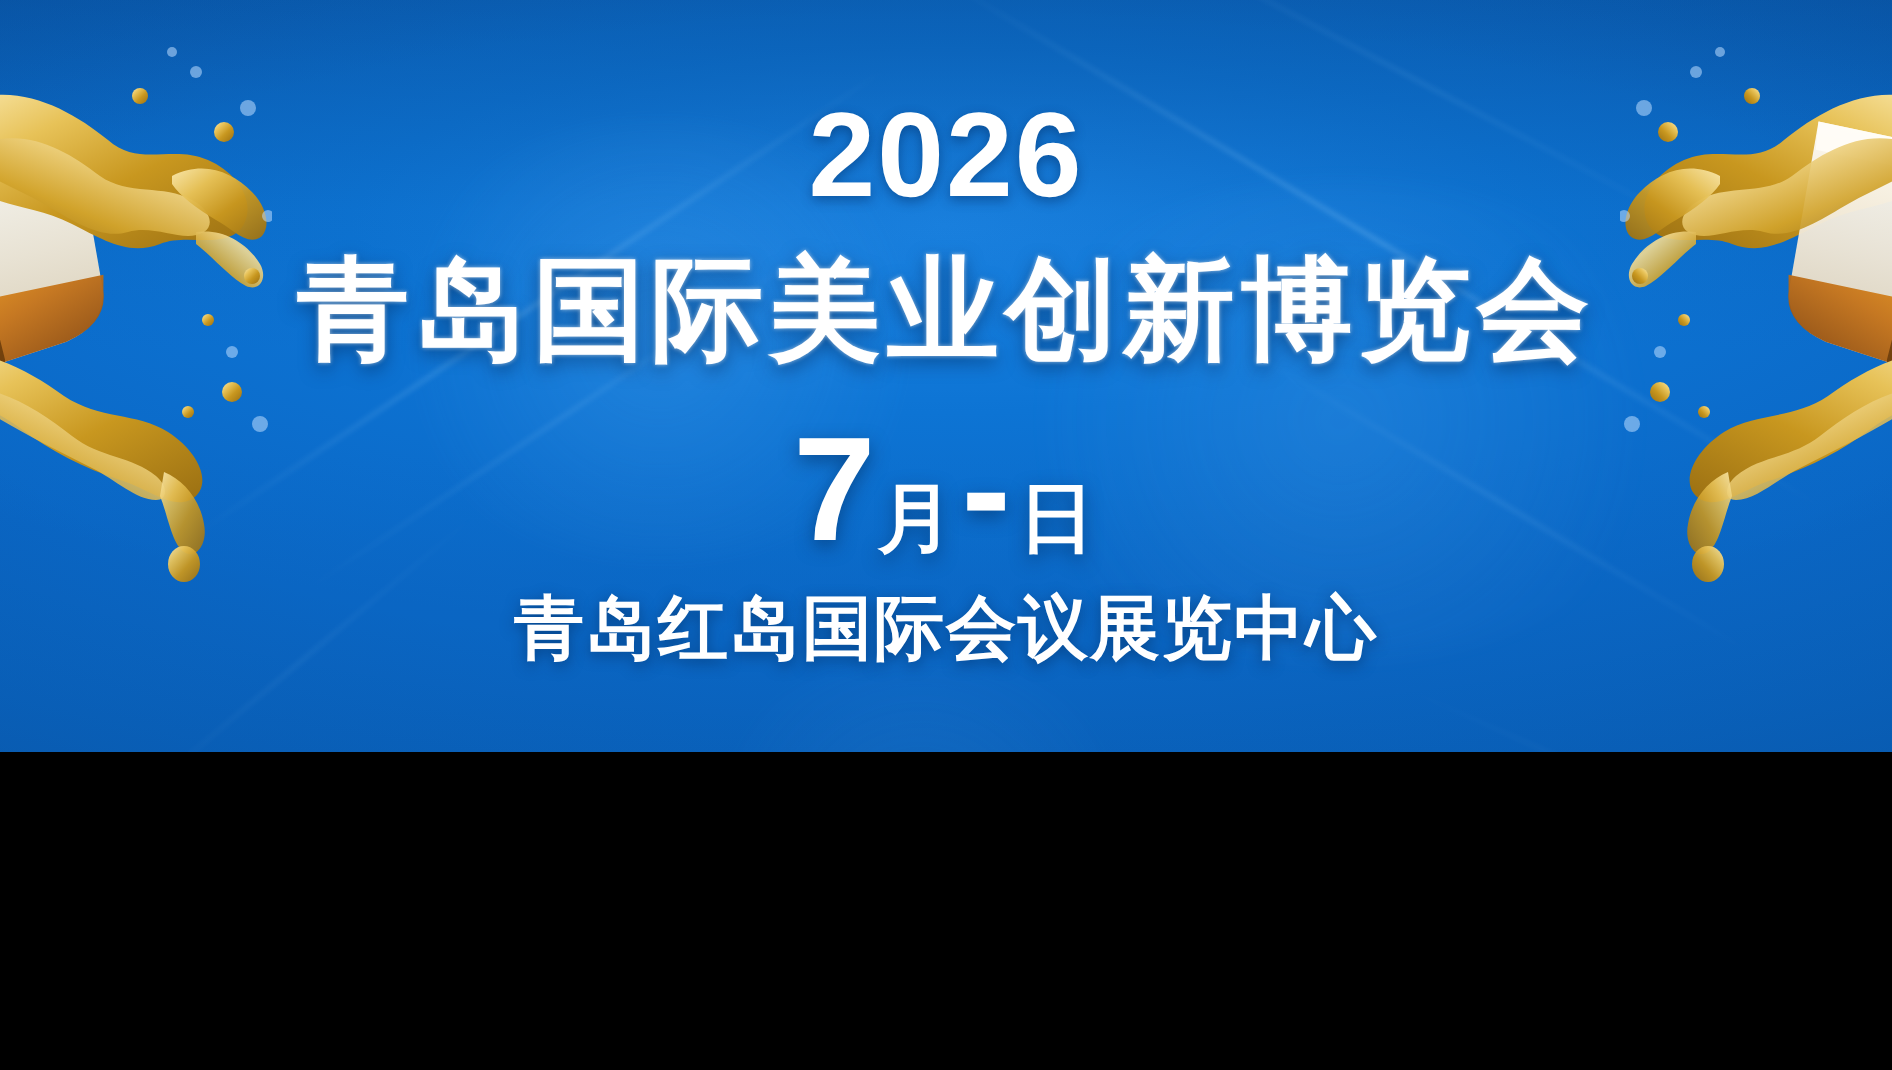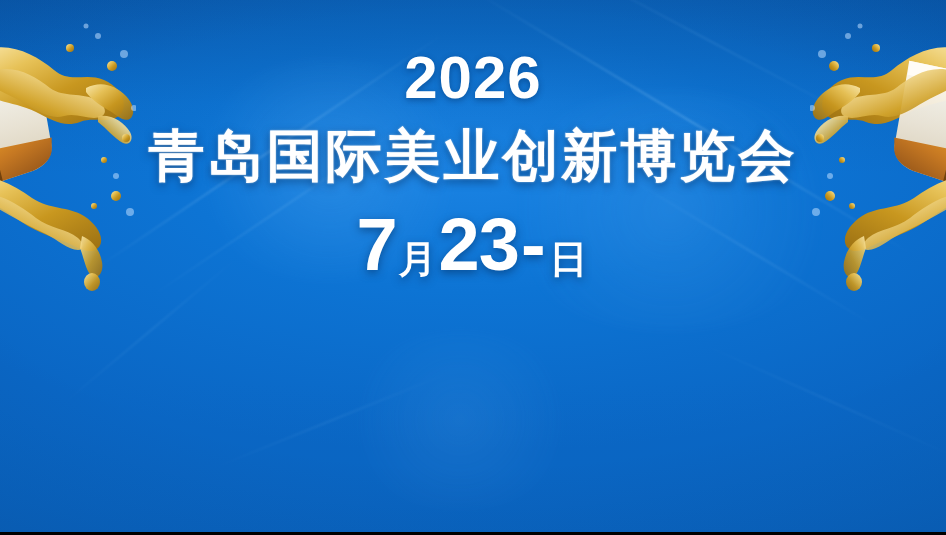--- a/index.html
+++ b/index.html
@@ -8,21 +8,21 @@
     padding: 0;
     background: #000;
   }
   body {
     font-family: "Liberation Sans", sans-serif;
   }
 
   .banner {
     position: relative;
     width: 946px;
-    height: 532px;
+    height: 376px;
     overflow: hidden;
     background: #3b82f6;
     user-select: none;
   }
 
   
   .bg-base {
     position: absolute;
     inset: 0;
     background:
@@ -317,20 +317,20 @@
 
   <div class="content">
 
     <div class="year">2026</div>
 
     <div class="main-title">青岛国际美业创新博览会</div>
 
     <div class="date-line">
       <span class="date-num">7</span>
       <span class="date-cn">月</span>
-      <span class="date-num">23</span>
       <span class="date-dash">-</span>
       <span class="date-cn">日</span>
     </div>
 
+    <div class="venue">青岛红岛国际会议展览中心</div>
 
   </div>
 </div>
 
 </body></html>

